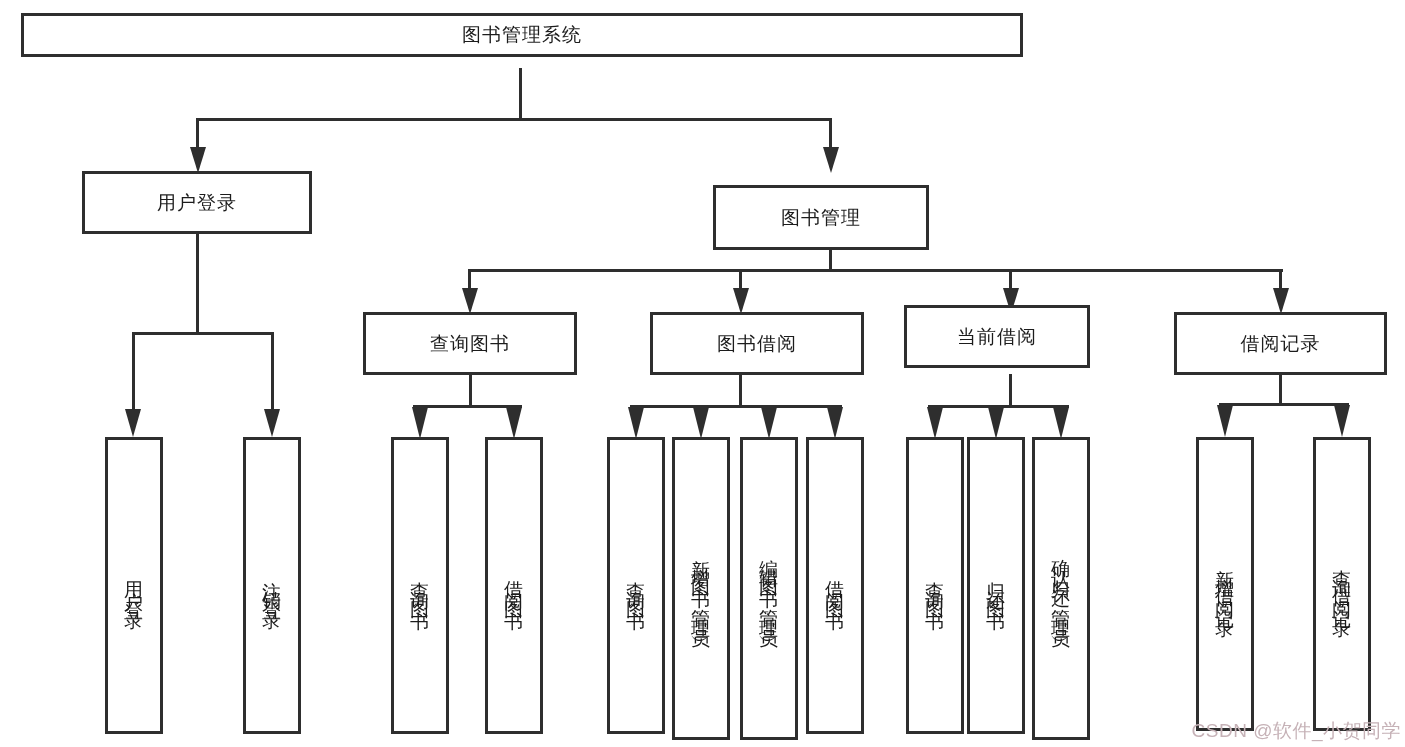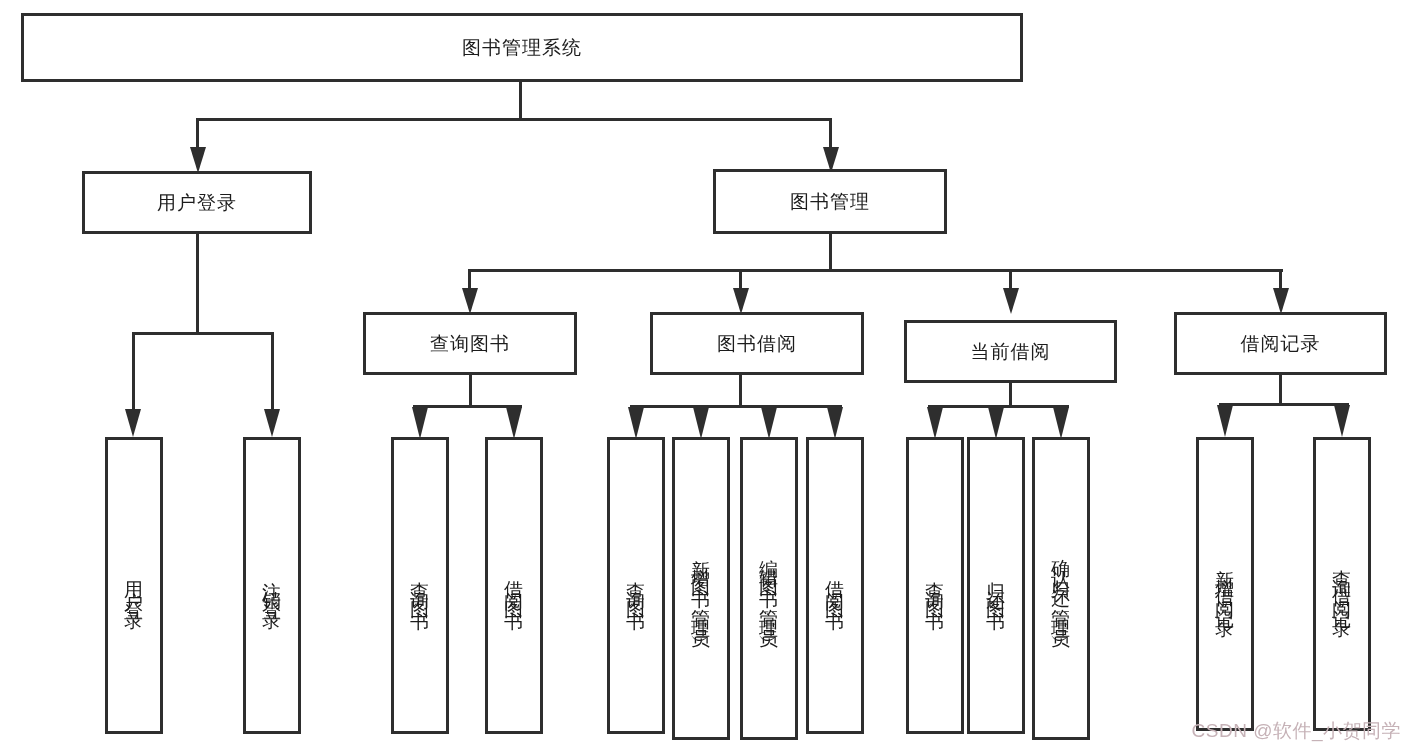--- a/index.html
+++ b/index.html
@@ -82,28 +82,28 @@
   <div class="hline" style="left:928px;top:405px;width:141px"></div>
   <div class="ah ah32" style="left:927px;top:407px"></div>
   <div class="ah ah32" style="left:988px;top:407px"></div>
   <div class="ah ah32" style="left:1053px;top:407px"></div>
 
   <div class="vline" style="left:1279px;top:374px;height:31px"></div>
   <div class="hline" style="left:1219px;top:403px;width:130px"></div>
   <div class="ah ah32" style="left:1217px;top:405px"></div>
   <div class="ah ah32" style="left:1334px;top:405px"></div>
 
-  <div class="box" style="left:21px;top:13px;width:1002px;height:69px">图书管理系统</div>
+  <div class="box" style="left:21px;top:13px;width:1002px;height:44px">图书管理系统</div>
 
   <div class="box" style="left:82px;top:171px;width:230px;height:63px">用户登录</div>
-  <div class="box" style="left:713px;top:169px;width:234px;height:65px">图书管理</div>
+  <div class="box" style="left:713px;top:185px;width:216px;height:65px">图书管理</div>
 
   <div class="box" style="left:363px;top:312px;width:214px;height:63px">查询图书</div>
   <div class="box" style="left:650px;top:312px;width:214px;height:63px">图书借阅</div>
-  <div class="box" style="left:904px;top:320px;width:213px;height:63px">当前借阅</div>
+  <div class="box" style="left:904px;top:305px;width:186px;height:63px">当前借阅</div>
   <div class="box" style="left:1174px;top:312px;width:213px;height:63px">借阅记录</div>
 
   <div class="box vbox" style="left:105px;top:437px;width:58px;height:297px">用户登录</div>
   <div class="box vbox" style="left:243px;top:437px;width:58px;height:297px">注销登录</div>
 
   <div class="box vbox" style="left:391px;top:437px;width:58px;height:297px">查询图书</div>
   <div class="box vbox" style="left:485px;top:437px;width:58px;height:297px">借阅图书</div>
 
   <div class="box vbox" style="left:607px;top:437px;width:58px;height:297px">查询图书</div>
   <div class="box vbox" style="left:672px;top:437px;width:58px;height:303px">新增图书（管理员）</div>

